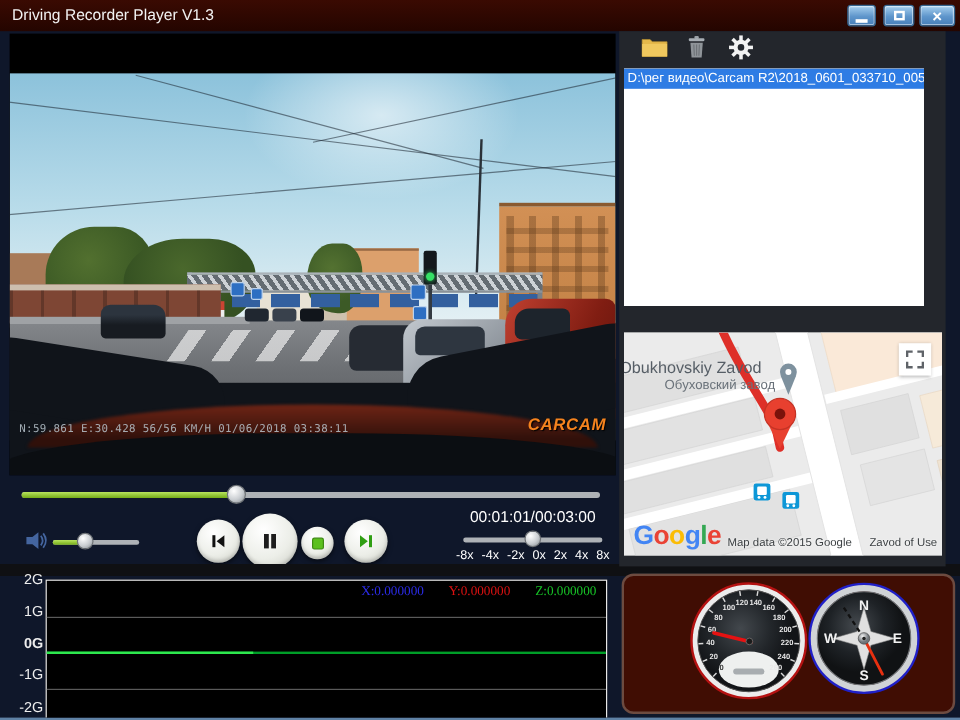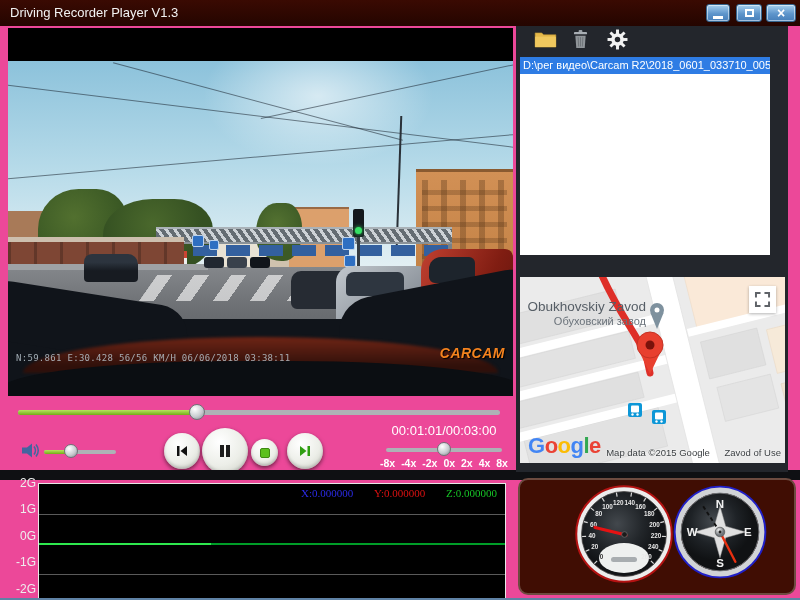--- a/index.html
+++ b/index.html
@@ -1,17 +1,17 @@
 <!DOCTYPE html>
 <html><head>
 <meta charset="utf-8">
 <style>
   html,body{margin:0;padding:0;background:#333;}
   *{box-sizing:border-box;}
-  #window{position:relative;width:800px;height:600px;background:#ec4899;overflow:hidden;
+  #window{position:relative;width:800px;height:600px;background:#0f172a;overflow:hidden;
           font-family:"Liberation Sans",sans-serif;border-bottom:2px solid #5f82a5;}
   .abs{position:absolute;}
 
   
   .titlebar{left:0;top:0;width:800px;height:26px;background:linear-gradient(#3a0a02,#240500);
             color:#f2f2f2;font-size:13px;line-height:25px;padding-left:10px;}
   .winbtn{top:4px;height:18px;border:1px solid #35658f;border-radius:3px;cursor:default;
           background:linear-gradient(#a6cfef,#5e95cb 55%,#477fb9);
           box-shadow:inset 0 0 0 1px rgba(255,255,255,.5);display:flex;align-items:center;justify-content:center;}
   .btn-min{left:706px;width:24px;} .btn-max{left:736px;width:26px;} .btn-close{left:766px;width:30px;}
@@ -81,21 +81,21 @@
 
   
   .rpanel{left:516px;top:26px;width:272px;height:446px;background:#23262c;}
   .toolicon{cursor:pointer;}
   .filelist{left:520px;top:57px;width:250px;height:198px;background:#fff;overflow:hidden;}
   .filerow{height:17px;background:#2e7ce4;color:#fff;font-size:11px;line-height:17px;
     padding-left:3px;white-space:nowrap;overflow:hidden;}
 
   
   .map{left:520px;top:277px;width:265px;height:186px;background:#ebebeb;overflow:hidden;}
-  .map-label-en{left:-4px;top:22px;width:130px;text-align:right;font-size:13.5px;color:#565e66;}
+  .map-label-en{left:-4px;top:22px;width:130px;text-align:left;font-size:13.5px;color:#565e66;}
   .map-label-ru{left:0;top:38px;width:126px;text-align:right;font-size:11px;color:#6a727a;}
   .fsbtn{right:9px;top:9px;width:27px;height:27px;background:#fff;box-shadow:0 1px 3px rgba(0,0,0,.3);
     display:flex;align-items:center;justify-content:center;cursor:pointer;}
   .glogo{left:8px;bottom:4px;font-size:22px;font-weight:bold;letter-spacing:-.5px;}
   .attrib{right:4px;bottom:5px;font-size:9.5px;color:#3c4043;text-shadow:0 0 2px #fff;}
   .attrib span{margin-left:12px;}
 
   
   .gpanel{left:518px;top:478px;width:278px;height:117px;background:#400d03;
     border:2px solid rgba(165,150,140,.45);border-radius:10px;}
@@ -178,21 +178,21 @@
         <div style="position:absolute;left:8px;top:8px;width:46px;height:26px;border-radius:12px 6px 4px 6px;background:#1d242c;"></div>
         <div style="position:absolute;left:4px;bottom:4px;width:26px;height:26px;border-radius:50%;background:#14171a;border:3px solid #3a3f45;"></div>
       </div>
 
       <div class="abs dash-base"></div>
       <div class="abs dash-shoulder" style="left:-30px;top:232px;width:210px;height:60px;transform:rotate(9deg);"></div>
       <div class="abs dash-shoulder" style="left:330px;top:222px;width:210px;height:70px;transform:rotate(-11deg);"></div>
       <div class="abs hood"></div>
       <div class="abs cowl"></div>
 
-      <div class="abs gps-overlay">N:59.861 E:30.428 56/56 KM/H 06/06/2018 03:38:11</div>
+      <div class="abs gps-overlay">N:59.861 E:30.428 56/56 KM/H 01/06/2018 03:38:11</div>
       <div class="abs watermark">CARCAM</div>
     </div>
   </div>
 
   <div class="abs track" style="left:18px;top:410px;width:482px;height:5px;">
     <div class="fill-green" style="width:37%;height:5px;"></div>
   </div>
   <div class="abs thumb" style="left:189px;top:404px;width:16px;height:16px;"></div>
 
   <div class="abs" style="left:21px;top:442px;width:20px;height:17px;">
@@ -225,34 +225,34 @@
   <div class="abs cbtn" style="left:287px;top:433px;width:36px;height:36px;">
     <svg width="14" height="14" viewBox="0 0 14 14">
       <polygon points="2,2 8.5,7 2,12" fill="#2f9e12"></polygon>
       <rect x="9.5" y="2" width="2.5" height="10" fill="#2f9e12"></rect>
     </svg>
   </div>
 
   <div class="abs time" style="left:383px;top:423px;width:122px;">00:01:01/00:03:00</div>
   <div class="abs track" style="left:386px;top:448px;width:116px;height:4px;"></div>
   <div class="abs thumb" style="left:437px;top:442px;width:14px;height:14px;"></div>
-  <div class="abs speedlabels" style="left:380px;top:457px;width:128px;font-weight:bold;">
+  <div class="abs speedlabels" style="left:380px;top:457px;width:128px;">
     <span>-8x</span>
     <span>-4x</span>
     <span>-2x</span>
     <span>0x</span>
     <span>2x</span>
     <span>4x</span>
     <span>8x</span>
   </div>
 
   <div class="abs gstrip"></div>
   <div class="abs glabel" style="left:6px;top:476px;">2G</div>
   <div class="abs glabel" style="left:6px;top:502px;">1G</div>
-  <div class="abs glabel" style="left:6px;top:529px;">0G</div>
+  <div class="abs glabel" style="left:6px;top:529px;font-weight:bold;">0G</div>
   <div class="abs glabel" style="left:6px;top:555px;">-1G</div>
   <div class="abs glabel" style="left:6px;top:582px;">-2G</div>
   <div class="abs chart">
     <div class="gridline" style="top:25%;"></div>
     <div class="gridline" style="top:75%;"></div>
     <div class="zeroline" style="top:calc(50% - 1px);"></div>
     <div class="zerolineplayed" style="top:calc(50% - 1px);"></div>
     <div class="legend">
       <span style="margin-left: 0px; color: rgb(43, 43, 232);">X:0.000000</span>
       <span style="color: rgb(221, 17, 17);">Y:0.000000</span>

